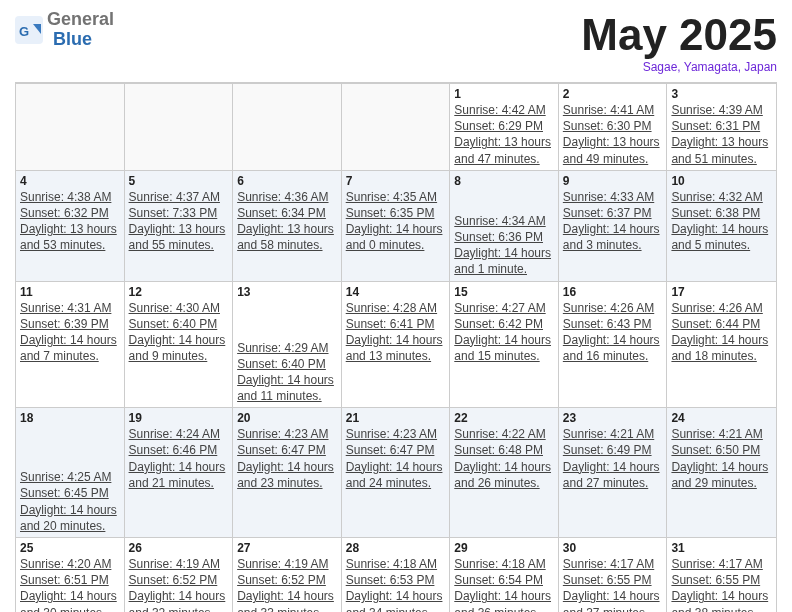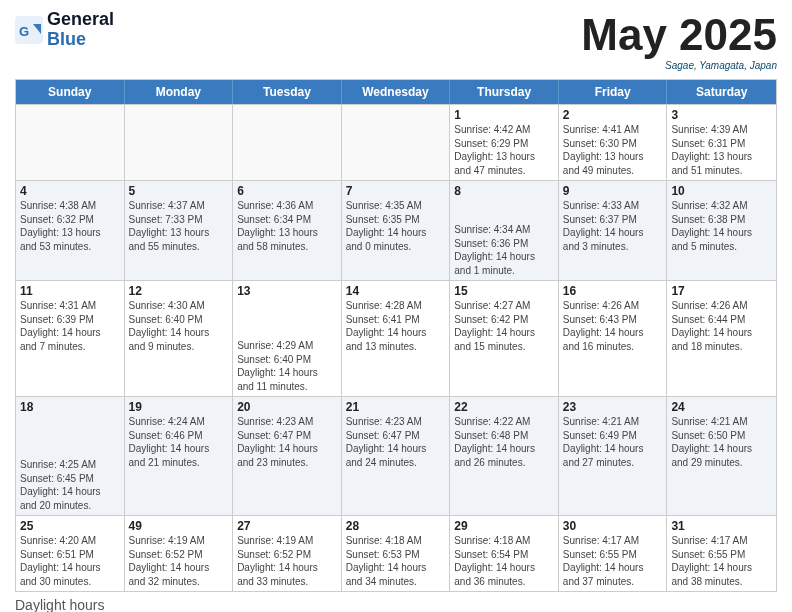--- a/index.html
+++ b/index.html
@@ -26,38 +26,37 @@
     .logo {
       display: flex;
       align-items: center;
       gap: 4px;
     }
     .logo-text {
       font-size: 18px;
       font-weight: bold;
       line-height: 1.1;
     }
-    .logo-text .general { color: #0f172a; }
-    .logo-text .blue { color: #2B6CB0; }
+    .logo-text .general { color: #737373; }
+    .logo-text .blue { color: #2B6CB0; margin-left: 6px; }
     .logo-icon {
       width: 28px;
       height: 28px;
     }
     .title-block {
       text-align: right;
     }
     .calendar-title {
       font-size: 44px;
       font-weight: bold;
       color: #222;
     }
     .calendar-subtitle {
-      font-size: 10px;
-      color: #0c4a6e;
-      font-style: italic;
+      font-size: 12px;
+      color: #6d28d9;
     }
     .calendar {
       flex: 1;
       display: flex;
       flex-direction: column;
       border: 1px solid #ccc;
     }
     .cal-header-row {
       display: grid;
       grid-template-columns: repeat(7, 1fr);
@@ -95,23 +94,24 @@
     .cal-cell:last-child { border-right: none; }
     .cal-cell.empty { background: #f9f9f9; }
     .cal-cell.alt { background: #f0f4f9; }
     .day-num {
       font-size: 12px;
       font-weight: bold;
       margin-bottom: 1px;
       color: #222;
     }
     .day-info {
-      font-size: 10px;
+      font-size: 12px;
       color: #444;
       line-height: 1.35;
+      text-decoration: underline;
     }
     .footer {
       margin-top: 5px;
       font-size: 14px;
       color: #555;
       text-align: left;
     }
   </style>
 </head>
 <body>
@@ -129,29 +129,20 @@
         <span class="blue">Blue</span>
       </div>
     </div>
     <div class="title-block">
       <div class="calendar-title">May 2025</div>
       <div class="calendar-subtitle">Sagae, Yamagata, Japan</div>
     </div>
   </div>
 
   <div class="calendar">
-    <div class="cal-header-row">
-    <div class="cal-header-cell">Sunday</div>
-        <div class="cal-header-cell">Monday</div>
-        <div class="cal-header-cell">Tuesday</div>
-        <div class="cal-header-cell">Wednesday</div>
-        <div class="cal-header-cell">Thursday</div>
-        <div class="cal-header-cell">Friday</div>
-        <div class="cal-header-cell">Saturday</div>
-      </div>
     <div class="cal-body">
     <div class="cal-week">
           <div class="cal-cell empty"></div>
           <div class="cal-cell empty"></div>
           <div class="cal-cell empty"></div>
           <div class="cal-cell empty"></div>
           <div class="cal-cell">
             <div class="day-num">1</div>
             <div class="day-info" style="white-space: pre-line;">Sunrise: 4:42 AM
 Sunset: 6:29 PM
@@ -328,21 +319,21 @@
         </div>
         <div class="cal-week">
           <div class="cal-cell">
             <div class="day-num">25</div>
             <div class="day-info" style="white-space: pre-line;">Sunrise: 4:20 AM
 Sunset: 6:51 PM
 Daylight: 14 hours
 and 30 minutes.</div>
           </div>
           <div class="cal-cell">
-            <div class="day-num">49</div>
+            <div class="day-num">26</div>
             <div class="day-info" style="white-space: pre-line;">Sunrise: 4:19 AM
 Sunset: 6:52 PM
 Daylight: 14 hours
 and 32 minutes.</div>
           </div>
           <div class="cal-cell">
             <div class="day-num">27</div>
             <div class="day-info" style="white-space: pre-line;">Sunrise: 4:19 AM
 Sunset: 6:52 PM
 Daylight: 14 hours

